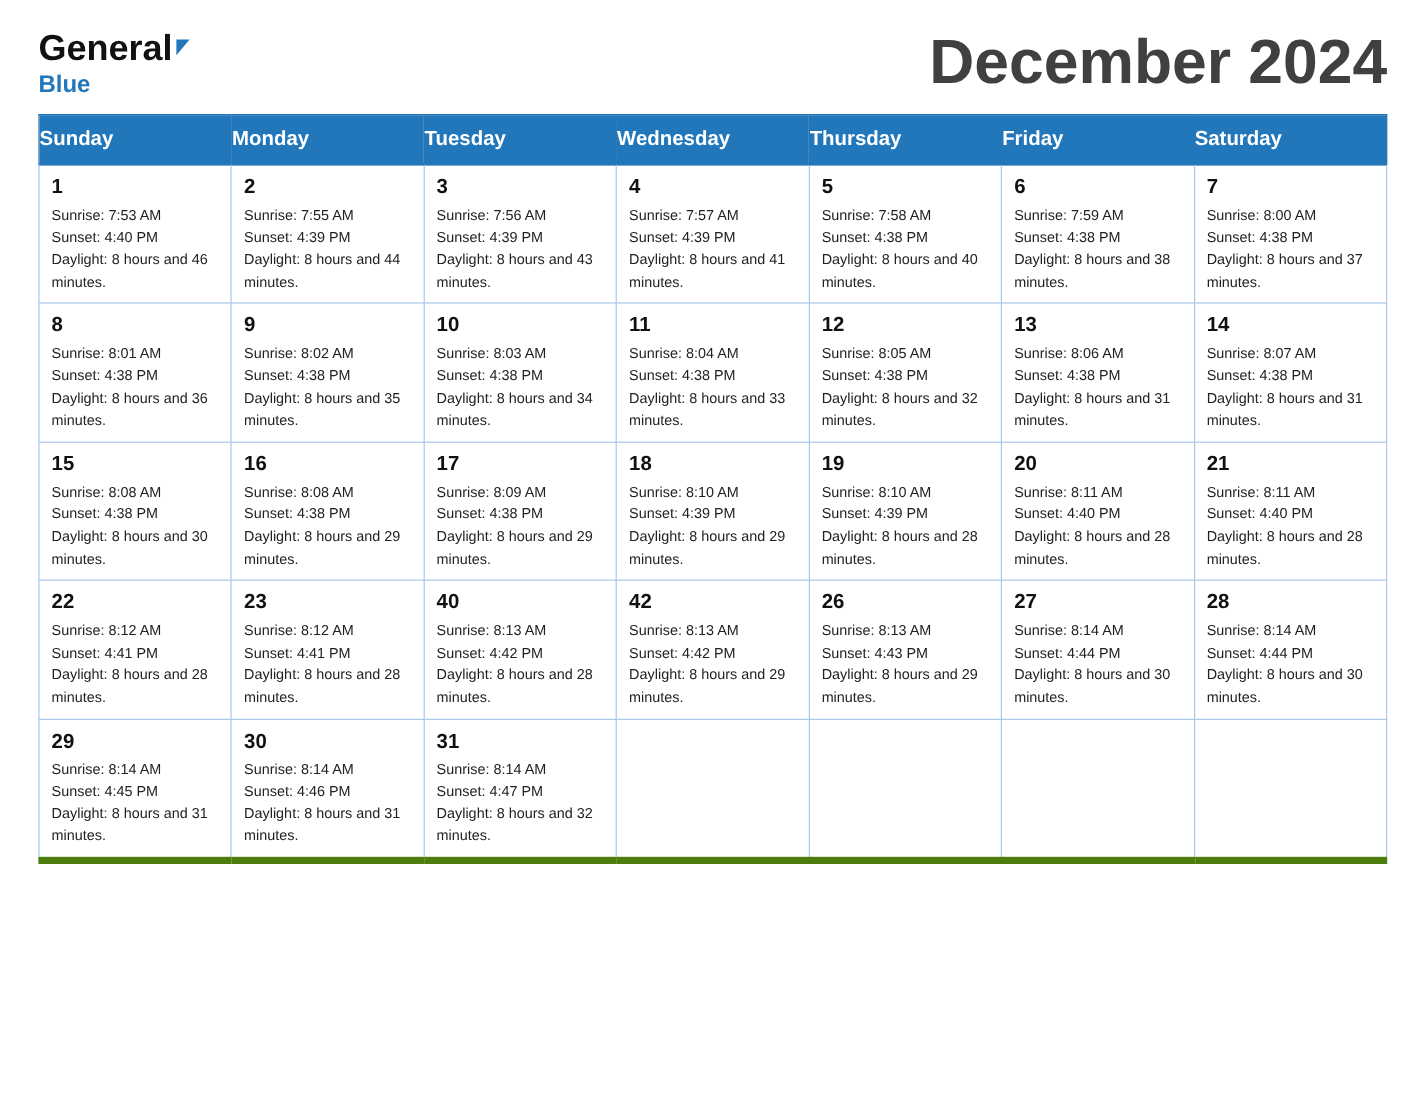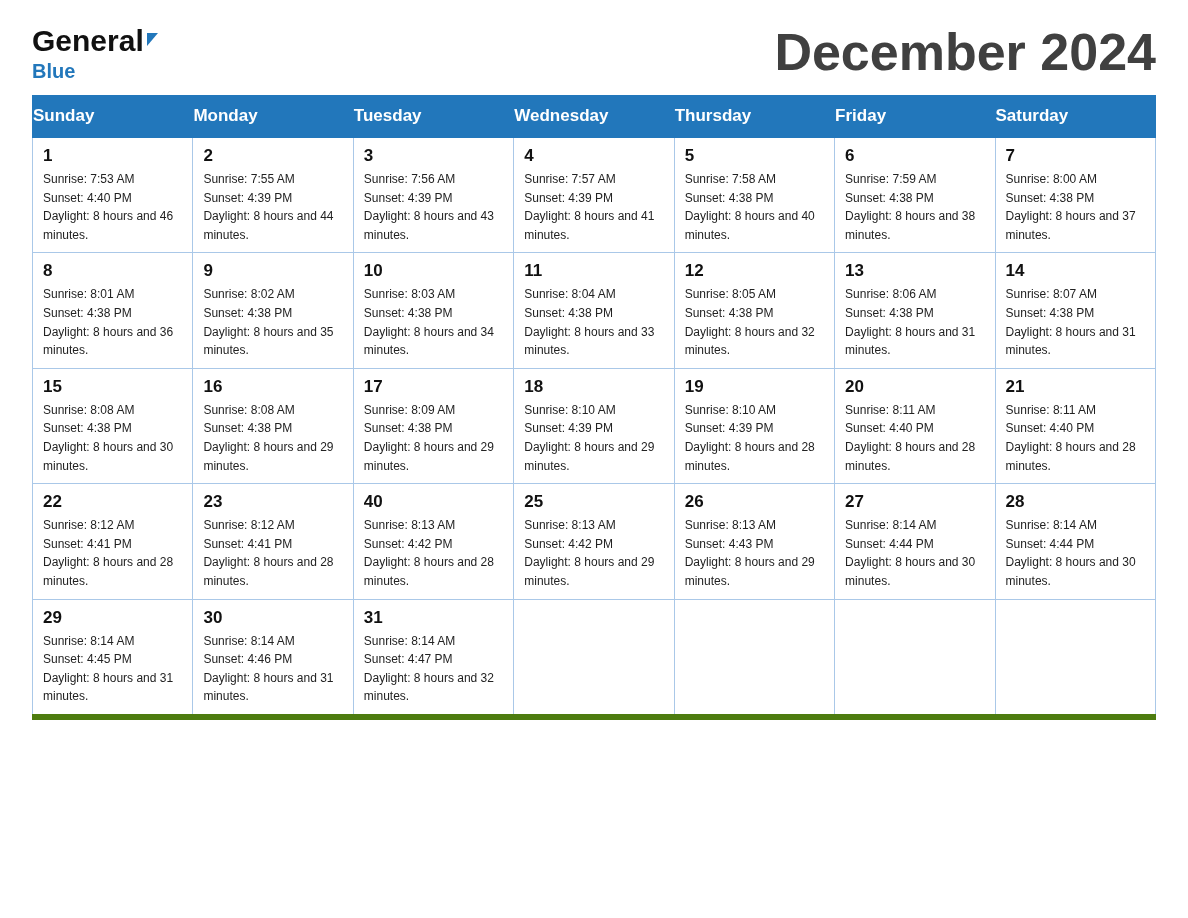--- a/index.html
+++ b/index.html
@@ -235,21 +235,21 @@
         </td>
         <td>
           <span class="day-number">23</span>
           <div class="day-info">Sunrise: 8:12 AM<br>Sunset: 4:41 PM<br>Daylight: 8 hours and 28 minutes.</div>
         </td>
         <td>
           <span class="day-number">40</span>
           <div class="day-info">Sunrise: 8:13 AM<br>Sunset: 4:42 PM<br>Daylight: 8 hours and 28 minutes.</div>
         </td>
         <td>
-          <span class="day-number">25</span>
+          <span class="day-number">42</span>
           <div class="day-info">Sunrise: 8:13 AM<br>Sunset: 4:42 PM<br>Daylight: 8 hours and 29 minutes.</div>
         </td>
         <td>
           <span class="day-number">26</span>
           <div class="day-info">Sunrise: 8:13 AM<br>Sunset: 4:43 PM<br>Daylight: 8 hours and 29 minutes.</div>
         </td>
         <td>
           <span class="day-number">27</span>
           <div class="day-info">Sunrise: 8:14 AM<br>Sunset: 4:44 PM<br>Daylight: 8 hours and 30 minutes.</div>
         </td>

